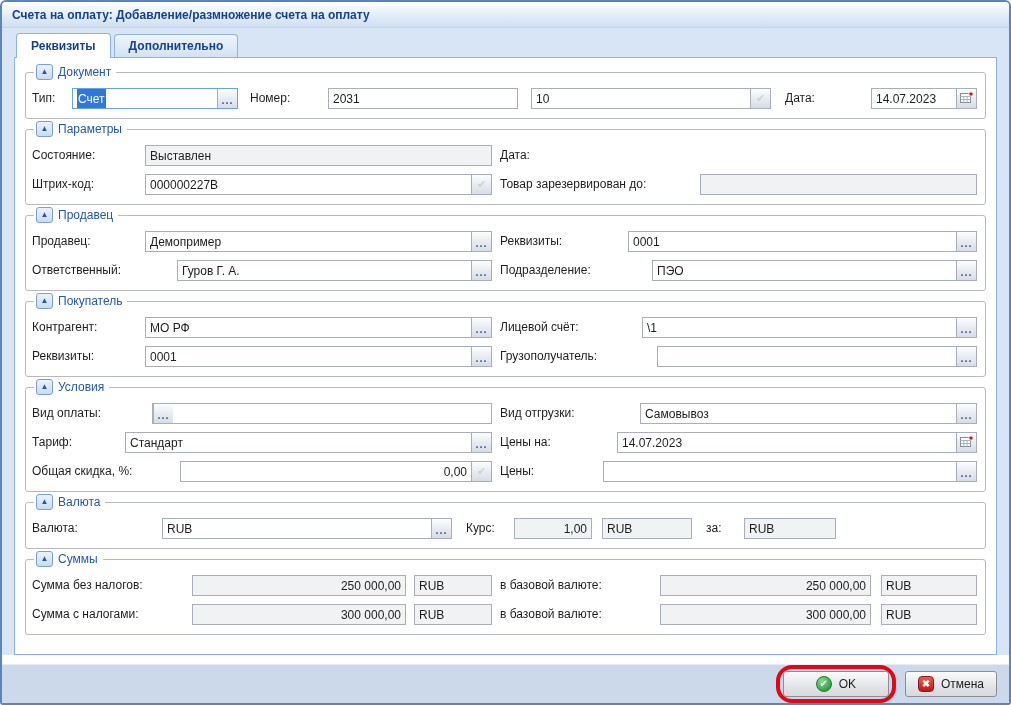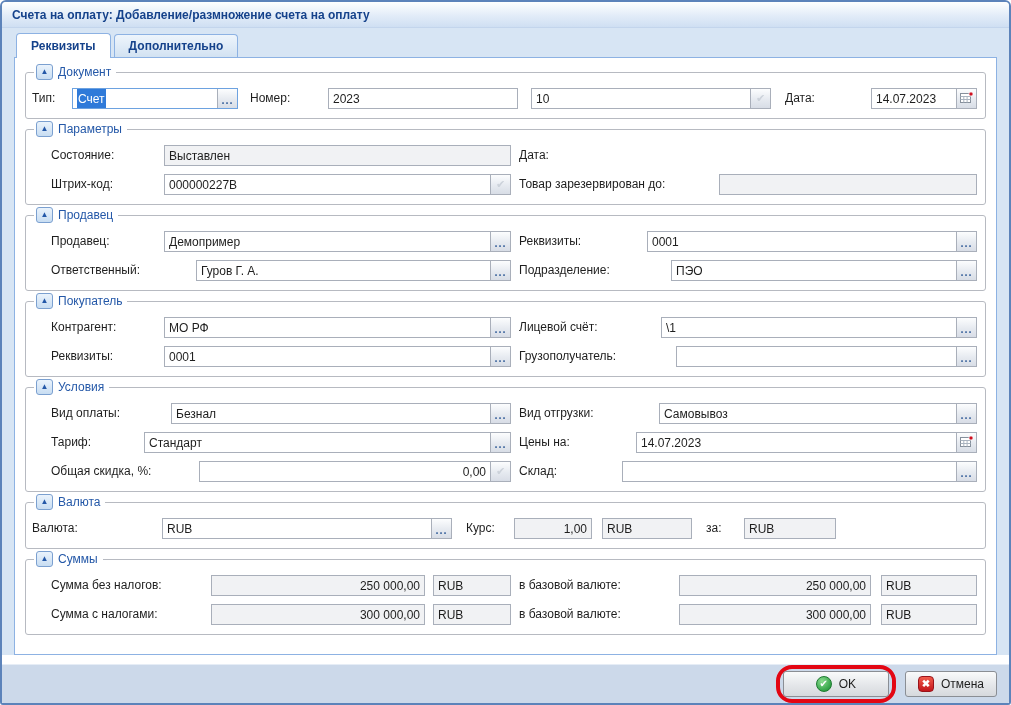--- a/index.html
+++ b/index.html
@@ -17,21 +17,21 @@
   .panel { flex:1; margin:0 12px; background:#fff; border:1px solid #8db2e3; padding:10px 8px 0 8px; overflow:hidden; }
   .group { position:relative; border:1px solid #b7bac1; border-radius:3px; margin:10px 2px 0 2px; padding:14px 8px 9px 6px; }
   .group.first { margin-top:4px; }
   .legend { position:absolute; top:-9px; left:8px; background:#fff; display:flex; align-items:center; gap:5px; padding:0 5px 0 2px; }
   .collapse-btn { width:17px; height:16px; border:1px solid #7ba0d0; border-radius:3px;
                   background:linear-gradient(#eaf3fc,#c8ddf2); color:#2458a8; font-size:8px;
                   line-height:14px; text-align:center; cursor:pointer; }
   .legend-text { color:#2458a8; font-weight:normal; }
   .row { display:flex; align-items:center; height:22px; margin-bottom:7px; }
   .row:last-child { margin-bottom:0; }
-  .cell { display:flex; align-items:center; min-width:0;margin-left:19px; }
+  .cell { display:flex; align-items:center; min-width:0; }
   .cell-l { flex:0 0 460px; }
   .cell-r { flex:1; margin-left:8px; }
   .lbl { flex:0 0 auto; white-space:nowrap; }
   .fld { display:flex; align-items:stretch; height:21px; border:1px solid #a9afba; background:#fff; flex:1; min-width:0; }
   .fld.focus { border-color:#6da2e0; }
   .fld .val { flex:1; padding:1px 4px 0 4px; white-space:nowrap; overflow:hidden; line-height:18px; }
   .fld.ro { background:#f1f2f4; }
   .val.num { text-align:right; }
   .sel { background:#2f7ad9; color:#fff; padding:16px 1px; }
   .fbtn { flex:0 0 20px; border-left:1px solid #a9afba; display:flex; align-items:center; justify-content:center;
@@ -81,21 +81,21 @@
       <div class="row">
         <span class="lbl" style="width:40px">Тип:</span>
         <div class="fld focus" style="flex:0 0 166px">
           <span class="val"><span class="sel">Счет</span></span>
           <span class="fbtn">
               <span class="dots">...</span>
             </span>
         </div>
         <span class="lbl" style="width:78px;margin-left:12px">Номер:</span>
         <div class="fld" style="flex:1">
-          <span class="val">2023</span>
+          <span class="val">2031</span>
         </div>
         <div class="fld" style="flex:0 0 240px;margin-left:13px">
           <span class="val">10</span>
           <span class="fbtn">
               <span class="chk">✔</span>
             </span>
         </div>
         <span class="lbl" style="width:50px;margin-left:14px">Дата:</span>
         <div class="fld" style="flex:0 0 106px;margin-left:36px">
           <span class="val">14.07.2023</span>
@@ -241,21 +241,20 @@
 
     <div class="group">
       <div class="legend">
         <div class="collapse-btn">▲</div>
         <span class="legend-text">Условия</span>
       </div>
       <div class="row">
         <div class="cell cell-l">
           <span class="lbl" style="width:120px">Вид оплаты:</span>
           <div class="fld">
-            <span class="val">Безнал</span>
             <span class="fbtn">
                 <span class="dots">...</span>
               </span>
           </div>
         </div>
         <div class="cell cell-r">
           <span class="lbl" style="width:140px">Вид отгрузки:</span>
           <div class="fld">
             <span class="val">Самовывоз</span>
             <span class="fbtn">
@@ -292,21 +291,21 @@
         <div class="cell cell-l">
           <span class="lbl" style="width:148px">Общая скидка, %:</span>
           <div class="fld">
             <span class="val num">0,00</span>
             <span class="fbtn">
                 <span class="chk">✔</span>
               </span>
           </div>
         </div>
         <div class="cell cell-r">
-          <span class="lbl" style="width:103px">Склад:</span>
+          <span class="lbl" style="width:103px">Цены:</span>
           <div class="fld">
             <span class="val"></span>
             <span class="fbtn">
                 <span class="dots">...</span>
               </span>
           </div>
         </div>
       </div>
     </div>
 

